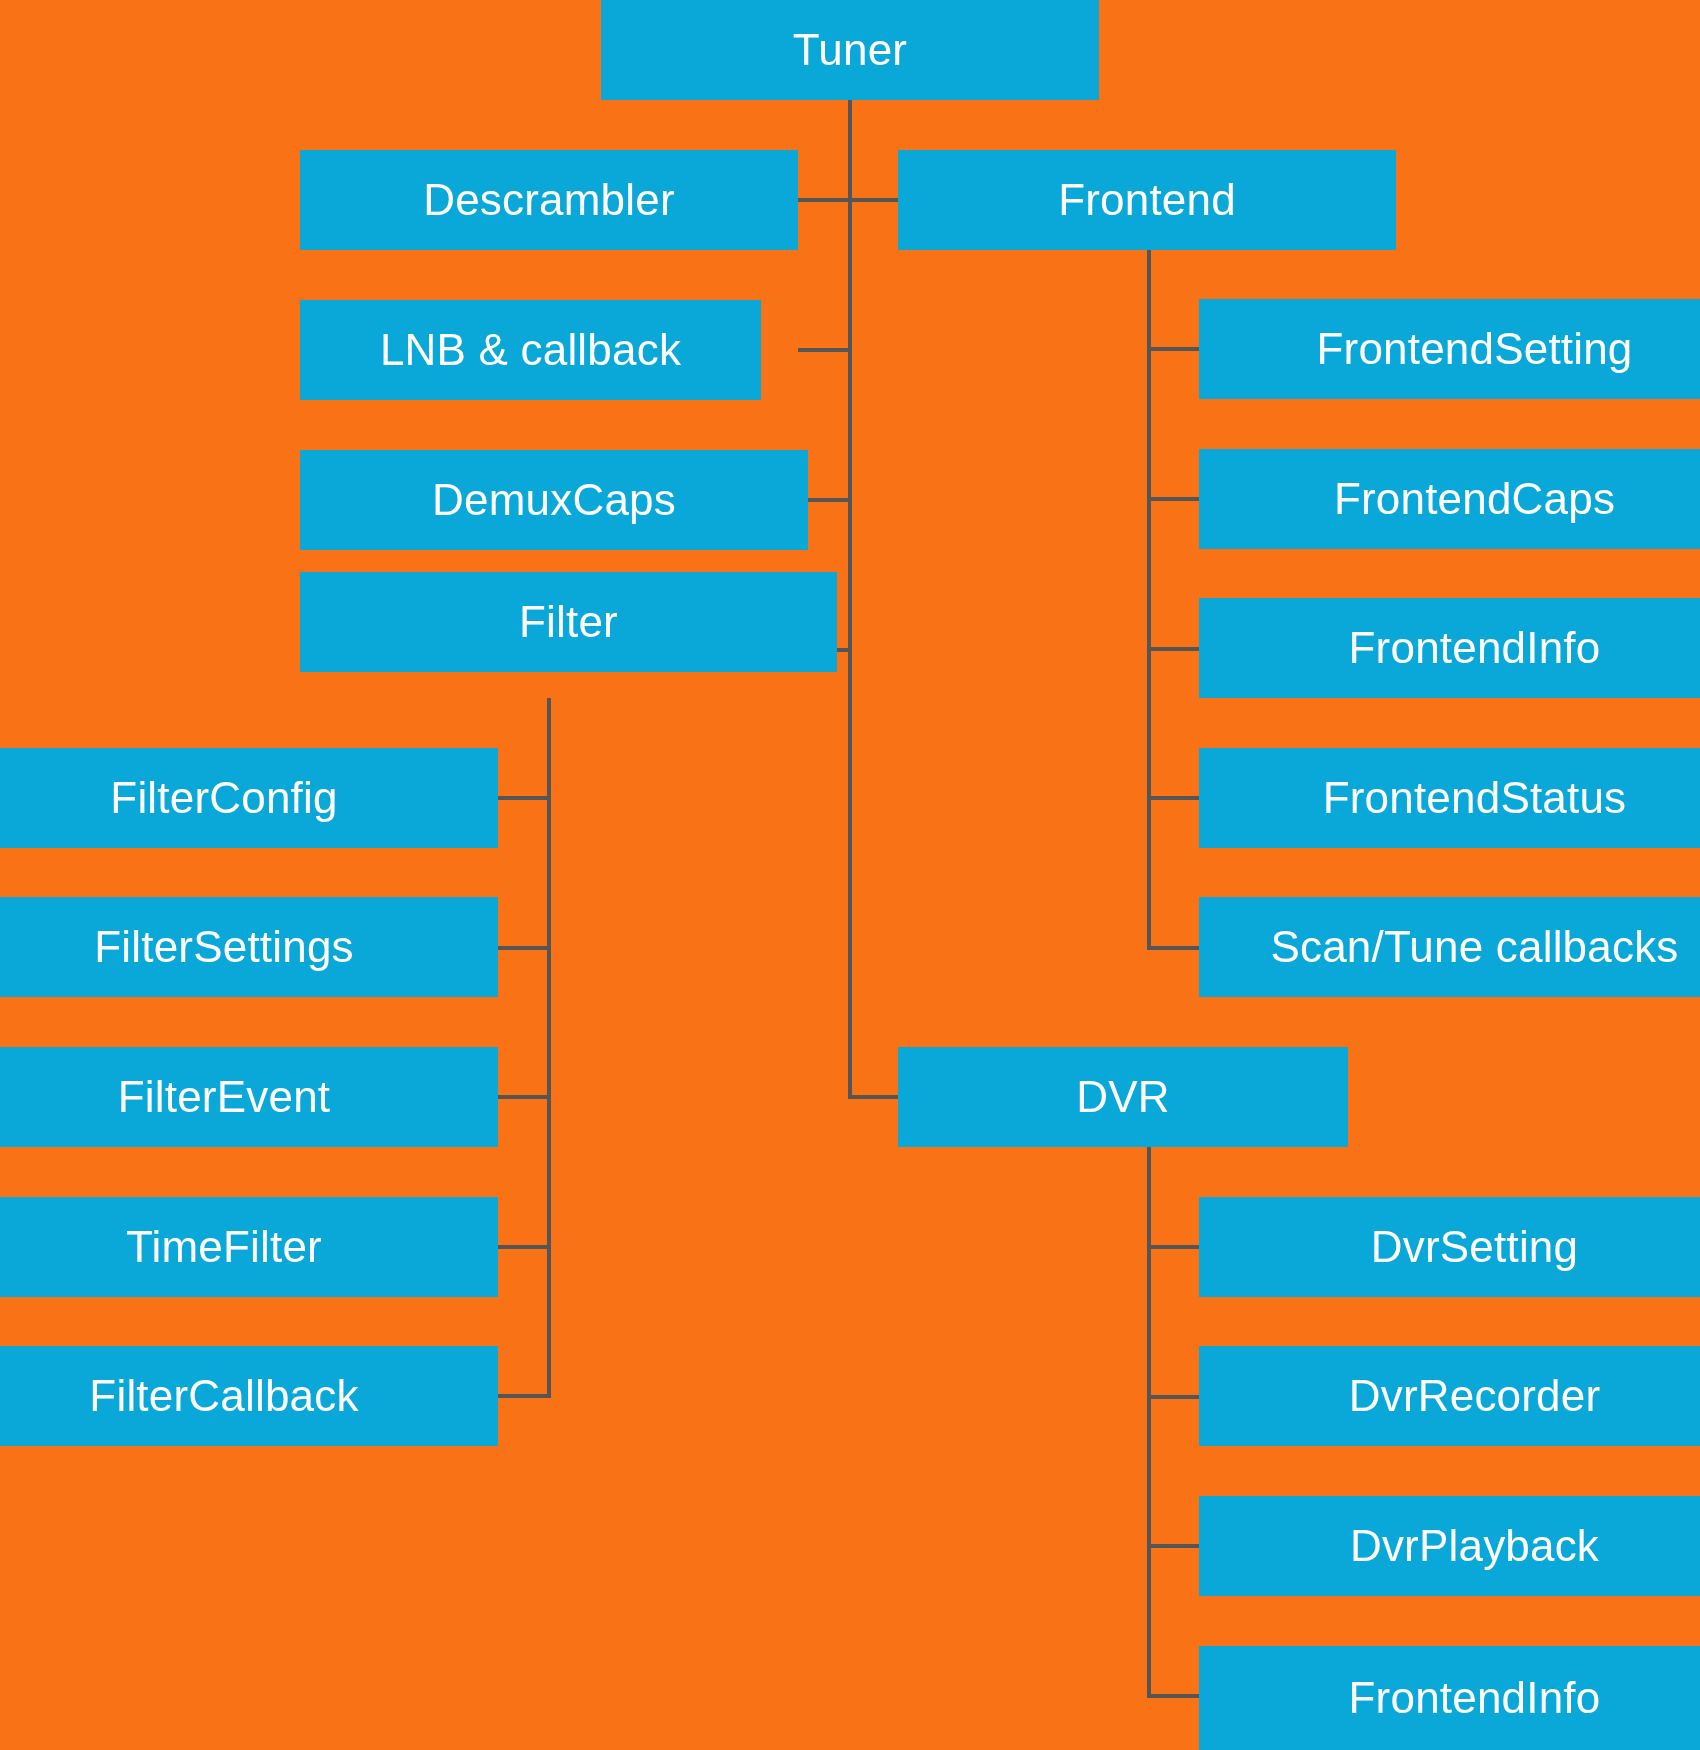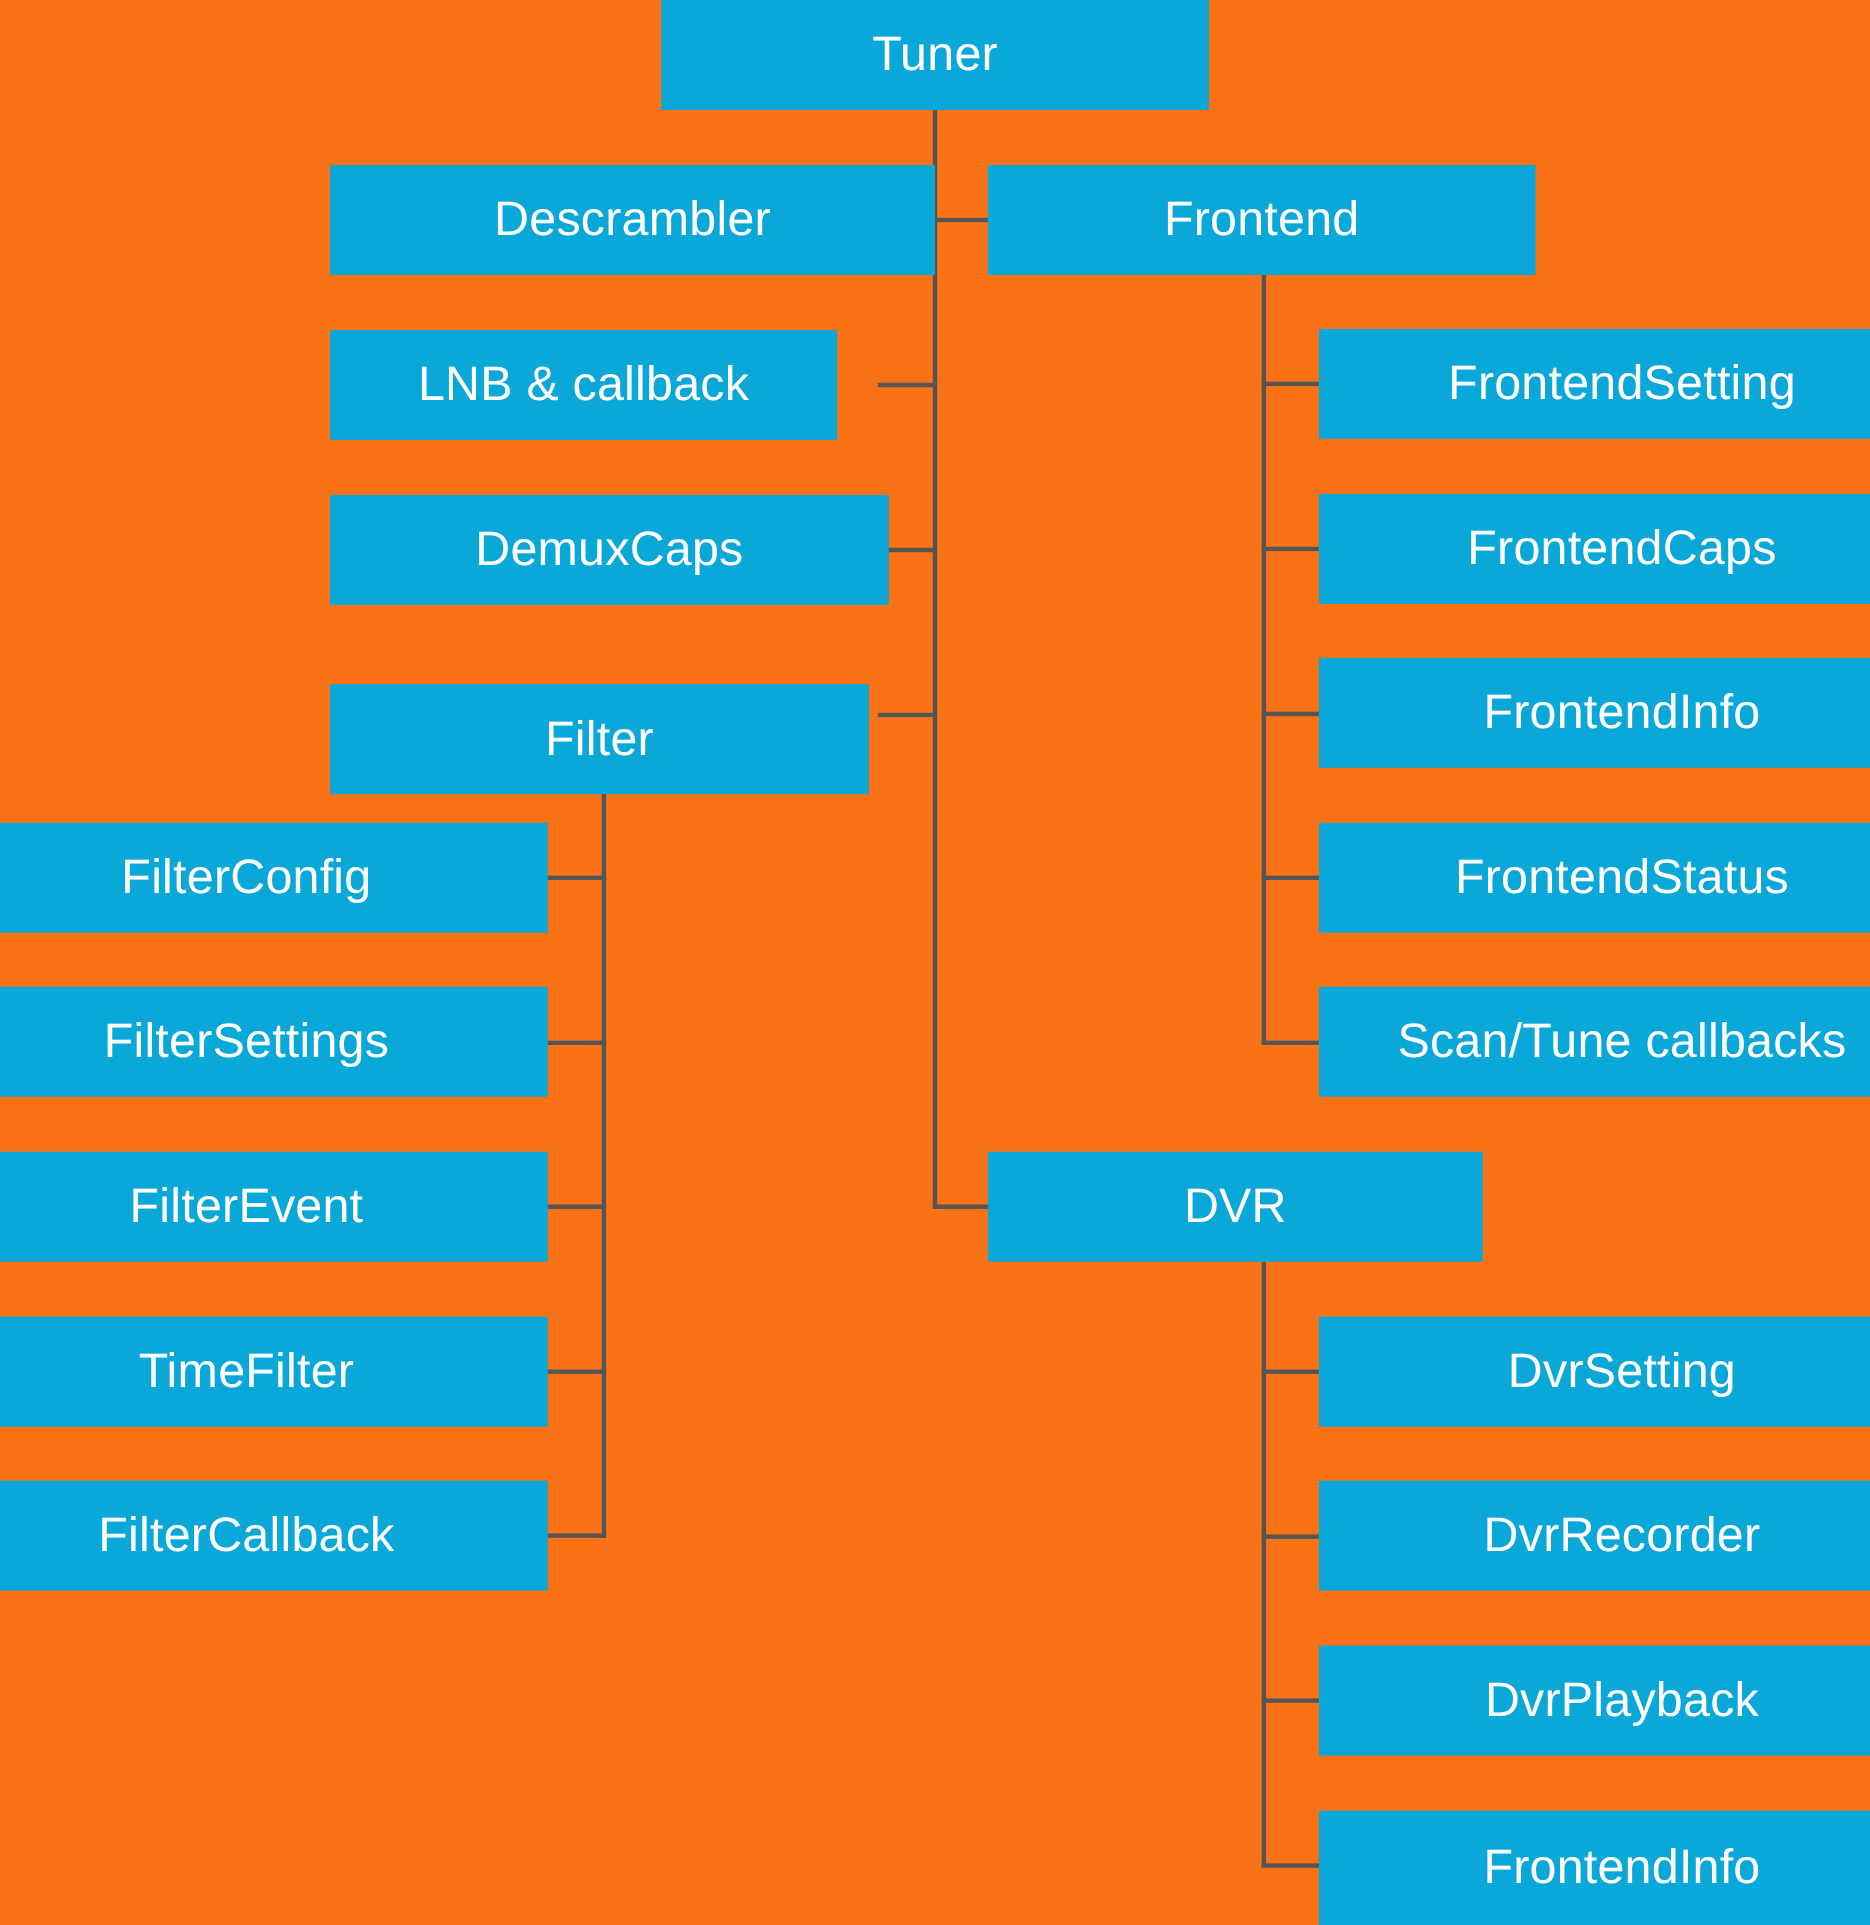--- a/index.html
+++ b/index.html
@@ -79,33 +79,33 @@
   <div class="conn v" style="left:1147px; top:1147px; height:550px;"></div>
   <div class="conn h" style="left:1147px; top:1245px; width:56px;"></div>
   <div class="conn h" style="left:1147px; top:1395px; width:56px;"></div>
   <div class="conn h" style="left:1147px; top:1544px; width:56px;"></div>
   <div class="conn h" style="left:1147px; top:1694px; width:56px;"></div>
 
   <div class="node" style="left:601px; top:0px; width:498px; height:100px;">
     <span class="node-label">Tuner</span>
   </div>
 
-  <div class="node" style="left:300px; top:150px; width:550px; height:100px;">
+  <div class="node" style="left:300px; top:150px; width:498px; height:100px;">
     <span class="node-label">Descrambler</span>
   </div>
 
   <div class="node" style="left:300px; top:300px; width:461px; height:100px;">
     <span class="node-label">LNB &amp; callback</span>
   </div>
 
   <div class="node" style="left:300px; top:450px; width:508px; height:100px;">
     <span class="node-label">DemuxCaps</span>
   </div>
 
-  <div class="node" style="left:300px; top:622px; width:490px; height:100px;">
+  <div class="node" style="left:300px; top:572px; width:537px; height:100px;">
     <span class="node-label">Filter</span>
   </div>
 
   <div class="node" style="left:898px; top:150px; width:498px; height:100px;">
     <span class="node-label">Frontend</span>
   </div>
 
   <div class="node" style="left:898px; top:1047px; width:450px; height:100px;">
     <span class="node-label">DVR</span>
   </div>

